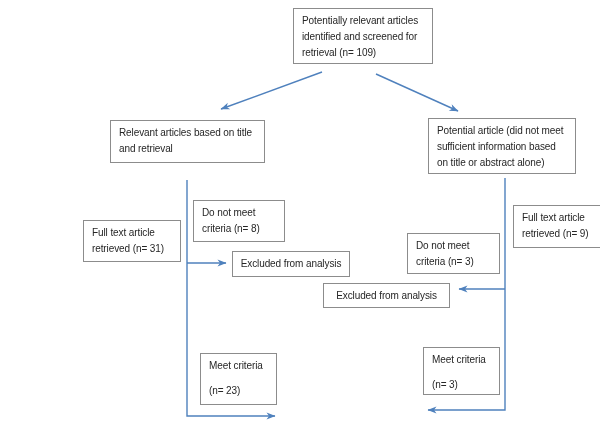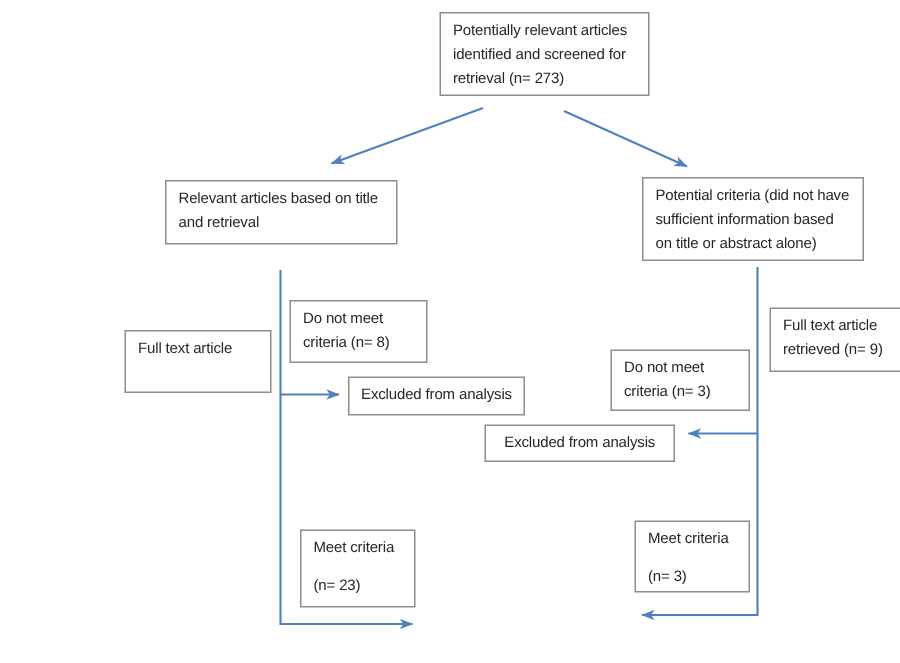--- a/index.html
+++ b/index.html
@@ -62,36 +62,37 @@
     <path d="M341,74 L423,111" stroke="#4f81bd" stroke-width="1.4" fill="none" marker-end="url(#arw)"></path>
     <path d="M152,180 L152,416 L240,416" stroke="#4f81bd" stroke-width="1.4" fill="none" marker-end="url(#arw)"></path>
     <path d="M152,263 L191,263" stroke="#4f81bd" stroke-width="1.4" fill="none" marker-end="url(#arw)"></path>
     <path d="M470,178 L470,410 L393,410" stroke="#4f81bd" stroke-width="1.4" fill="none" marker-end="url(#arw)"></path>
     <path d="M470,289 L424,289" stroke="#4f81bd" stroke-width="1.4" fill="none" marker-end="url(#arw)"></path>
   </svg>
 
   <div class="box n-screened">
     <div class="line">Potentially relevant articles</div>
     <div class="line">identified and screened for</div>
-    <div class="line">retrieval (n= 273)</div>
+    <div class="line">retrieval (n= 109)</div>
   </div>
 
   <div class="box n-relevant">
     <div class="line">Relevant articles based on title</div>
     <div class="line">and retrieval</div>
   </div>
 
   <div class="box n-potential">
-    <div class="line">Potential criteria (did not have</div>
+    <div class="line">Potential article (did not meet</div>
     <div class="line">sufficient information based</div>
     <div class="line">on title or abstract alone)</div>
   </div>
 
   <div class="box n-fulltext-l">
     <div class="line">Full text article</div>
+    <div class="line">retrieved (n= 31)</div>
   </div>
 
   <div class="box n-notmeet-l">
     <div class="line">Do not meet</div>
     <div class="line">criteria (n= 8)</div>
   </div>
 
   <div class="box n-excluded-l bold center">
     <div class="line">Excluded from analysis</div>
   </div>

